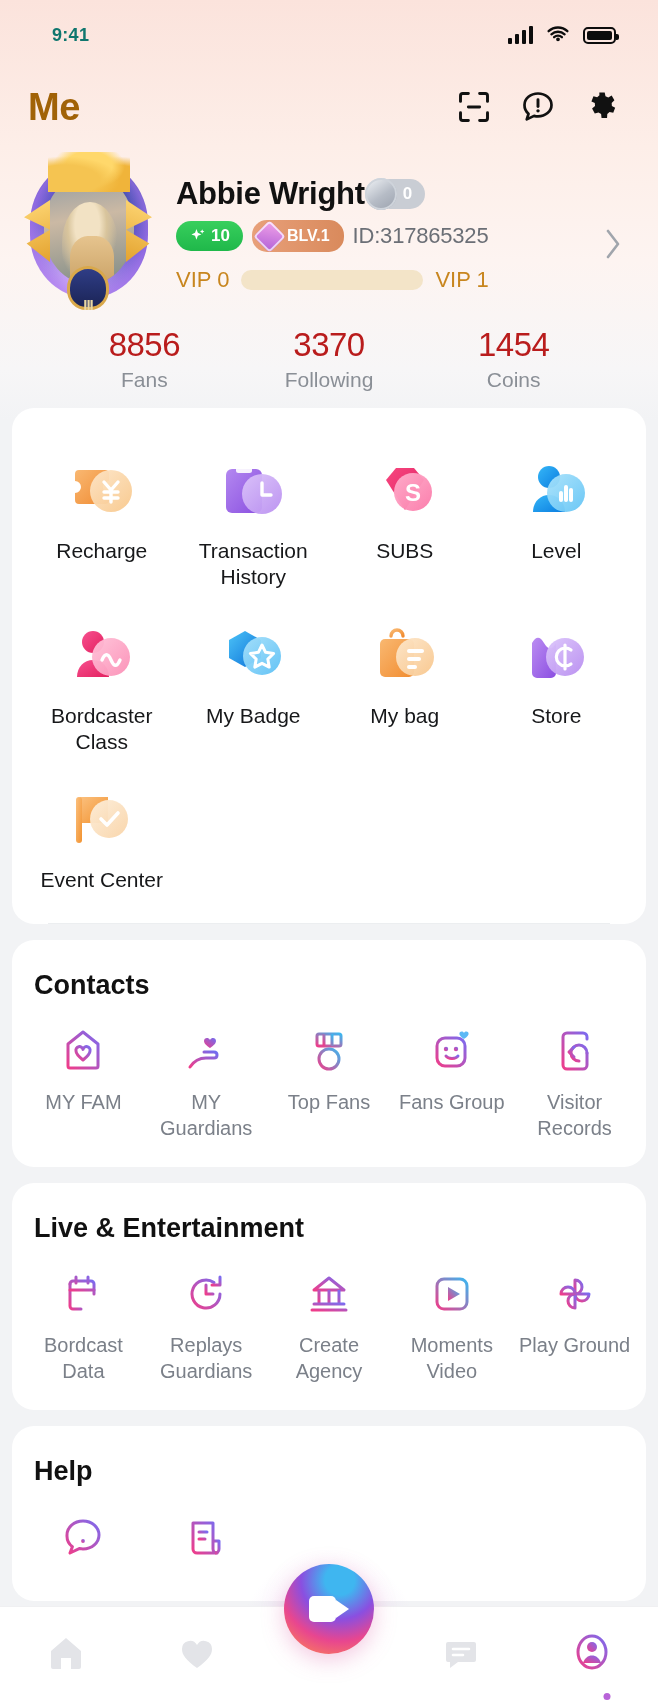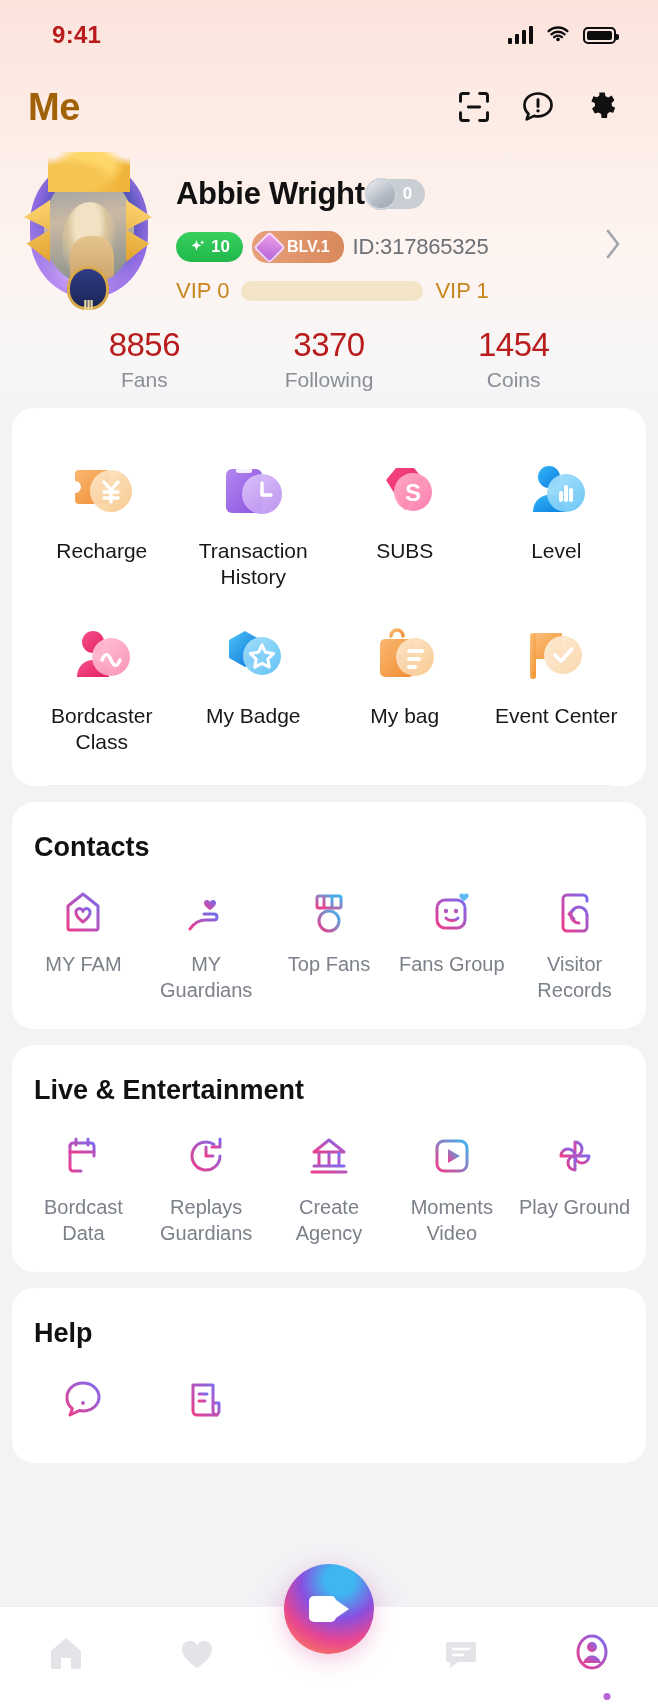--- a/index.html
+++ b/index.html
@@ -18,21 +18,21 @@
     background:linear-gradient(180deg,#fbe3dc 0%, #fdeee8 35%, #fdf4f1 62%, #f7f6f7 88%, #f2f3f5 100%);
     z-index:0;
   }
 
   
   .statusbar {
     position:relative; z-index:3;
     height:70px; display:flex; align-items:center;
     justify-content:space-between; padding:0 42px 0 52px;
   }
-  .status-time { font-size:24px; font-weight:600; color:#b91c1c; letter-spacing:.3px;text-align:right; }
+  .status-time { font-size:18px; font-weight:600; color:#0f766e; letter-spacing:.3px;text-align:right; }
   .status-icons { display:flex; align-items:center; gap:13px; }
   .sig { display:flex; align-items:flex-end; gap:2.5px; height:18px;}
   .sig i { display:block; width:4.5px; background:#0c0c0c; border-radius:1px; }
   .sig i:nth-child(1){height:6px;} .sig i:nth-child(2){height:10px;}
   .sig i:nth-child(3){height:14px;} .sig i:nth-child(4){height:18px;}
   .battery { width:33px; height:17px; border:2px solid #0c0c0c; border-radius:5px; position:relative; padding:2px; }
   .battery::after { content:""; position:absolute; right:-5px; top:5px; width:3px; height:6px; background:#0c0c0c; border-radius:0 2px 2px 0; }
   .battery i { display:block; width:100%; height:100%; background:#0c0c0c; border-radius:2px; }
 
   
@@ -98,21 +98,21 @@
   .user-name { font-size:31px; font-weight:700; color:#111; letter-spacing:-.3px; }
   .coin-pill {
     display:inline-flex; align-items:center; height:30px; padding:0 13px 0 28px;
     background:#c9cdd4; border-radius:15px; color:#fff; font-size:17px; font-weight:600; position:relative;
   }
   .coin-pill::before{
     content:""; position:absolute; left:-10px; top:-1px; width:32px; height:32px; border-radius:50%;
     background:linear-gradient(145deg,#e9ecf0 10%,#b6bcc6 55%,#9aa1ad 100%);
     box-shadow:inset 0 0 0 2px #cfd4db;
   }
-  .badges-row { display:flex; align-items:center; gap:9px; margin-top:19px; }
+  .badges-row { display:flex; align-items:center; gap:9px; margin-top:8px; }
   .badge-green {
     display:inline-flex; align-items:center; gap:5px; height:30px; padding:0 13px;
     background:linear-gradient(180deg,#38cf5d,#1fb84a); border-radius:15px;
     color:#fff; font-size:17px; font-weight:700;
   }
   .badge-blv {
     display:inline-flex; align-items:center; gap:6px; height:32px; padding:0 14px 0 6px;
     background:linear-gradient(90deg,#e8a07a,#d98a5c); border-radius:15px;
     color:#fff; font-size:16px; font-weight:700;
   }
@@ -445,20 +445,40 @@
               <linearGradient id="gT2" x1="0" y1="0" x2="1" y2="1">
                   <stop offset="0" stop-color="#fde8cd" stop-opacity=".96"></stop>
                   <stop offset="1" stop-color="#f8c68c" stop-opacity=".96"></stop>
                 </linearGradient>
             </defs>
           </svg>
         </div>
         <div class="svc-label">My bag</div>
       </div>
 
+      <div class="svc">
+        <div class="svc-ic">
+          <svg viewBox="0 0 74 66" width="74" height="66">
+            <path d="M13 20c4-7 8-7 12 0s8 7 12 0v30a5 5 0 01-5 5H18a5 5 0 01-5-5z" fill="url(#gU1)"></path>
+            <circle cx="46" cy="34" r="19" fill="url(#gU2)"></circle>
+            <path d="M52 27a9 9 0 100 14M46 22v24" stroke="#fff" stroke-width="3.2" fill="none" stroke-linecap="round"></path>
+            <defs>
+              <linearGradient id="gU1" x1="0" y1="0" x2="1" y2="1">
+                  <stop offset="0" stop-color="#bb8df2"></stop>
+                  <stop offset="1" stop-color="#8b4ee1"></stop>
+                </linearGradient>
+              <linearGradient id="gU2" x1="0" y1="0" x2="1" y2="1">
+                  <stop offset="0" stop-color="#ddc7fb" stop-opacity=".96"></stop>
+                  <stop offset="1" stop-color="#b88df0" stop-opacity=".96"></stop>
+                </linearGradient>
+            </defs>
+          </svg>
+        </div>
+        <div class="svc-label">Store</div>
+      </div>
 
       <div class="svc">
         <div class="svc-ic">
           <svg viewBox="0 0 74 66" width="74" height="66">
             <path d="M15 10h28v26H15z" fill="url(#gV1)"></path>
             <rect x="11" y="10" width="6" height="46" rx="3" fill="url(#gV1)"></rect>
             <circle cx="44" cy="32" r="19" fill="url(#gV2)"></circle>
             <path d="M36 32l6 6 11-12" stroke="#fff" stroke-width="3.6" fill="none" stroke-linecap="round" stroke-linejoin="round"></path>
             <defs>
               <linearGradient id="gV1" x1="0" y1="0" x2="1" y2="1">

